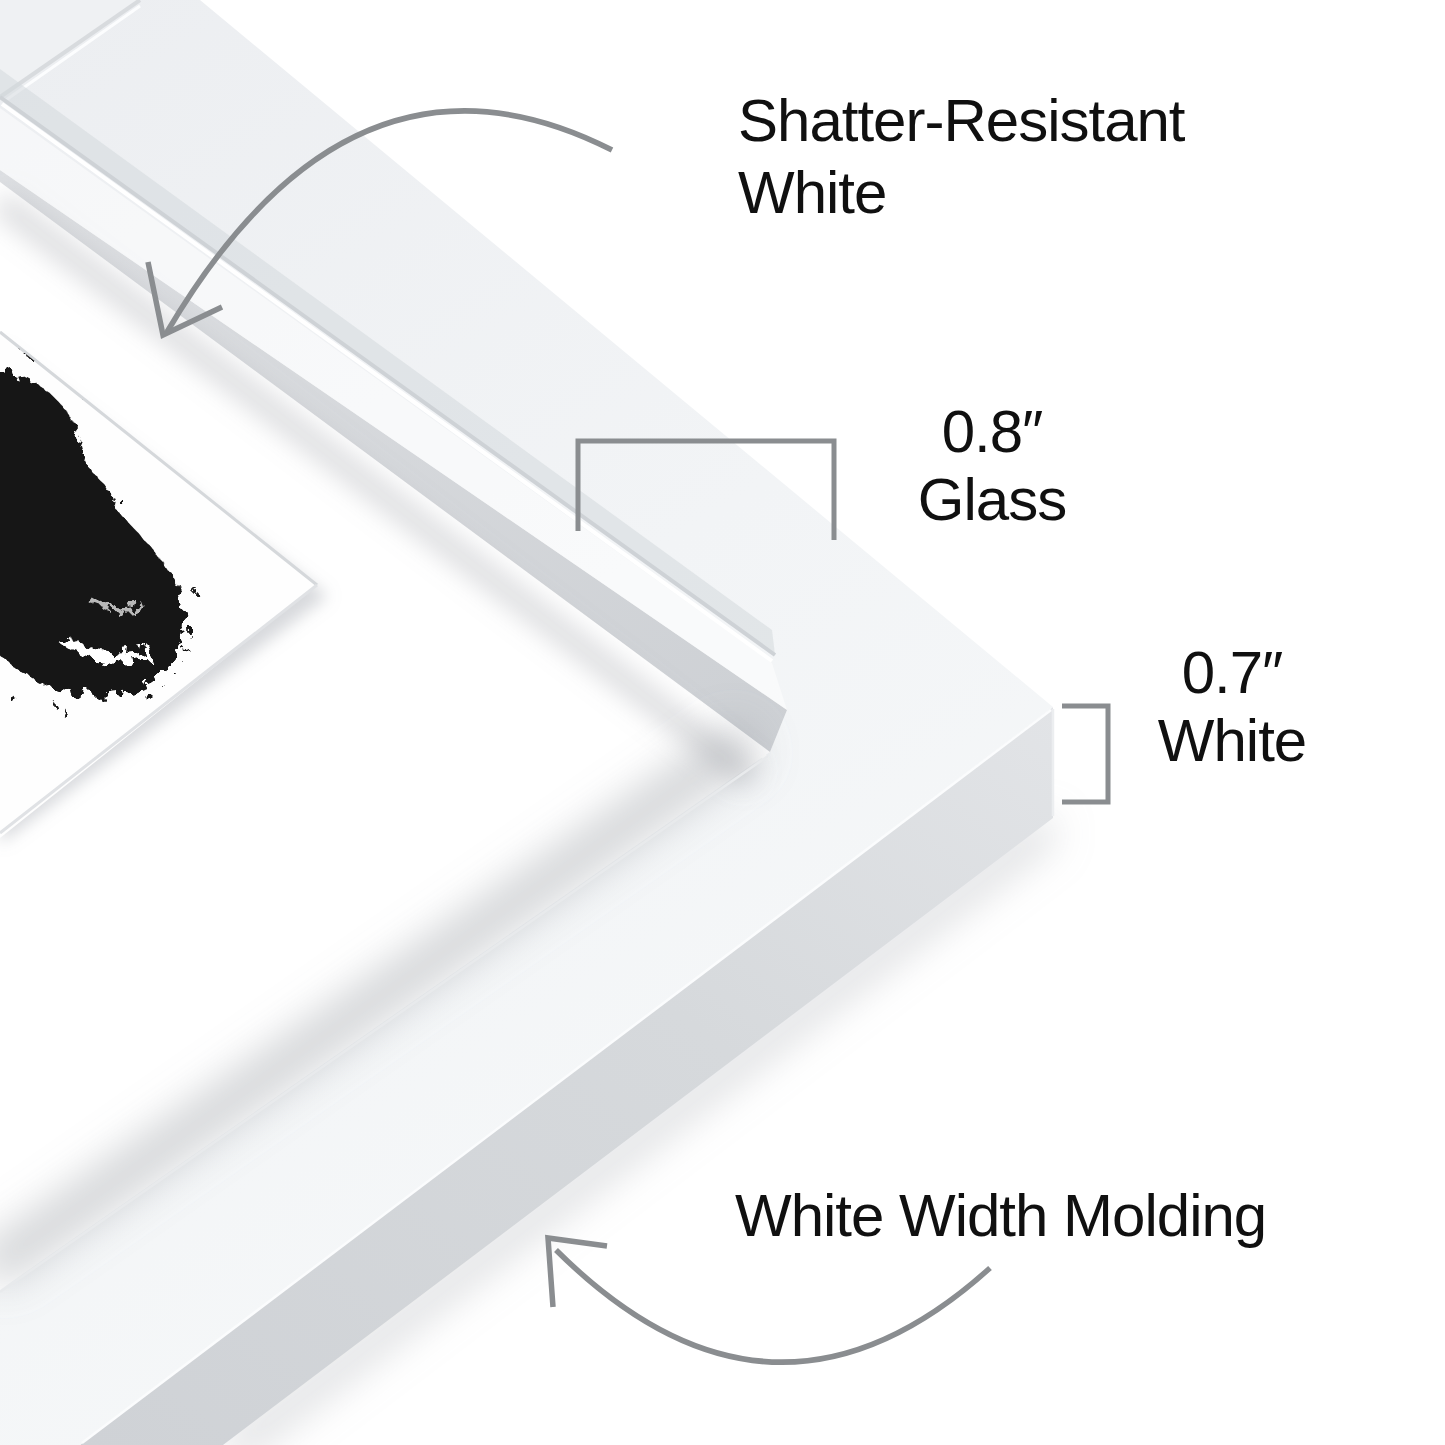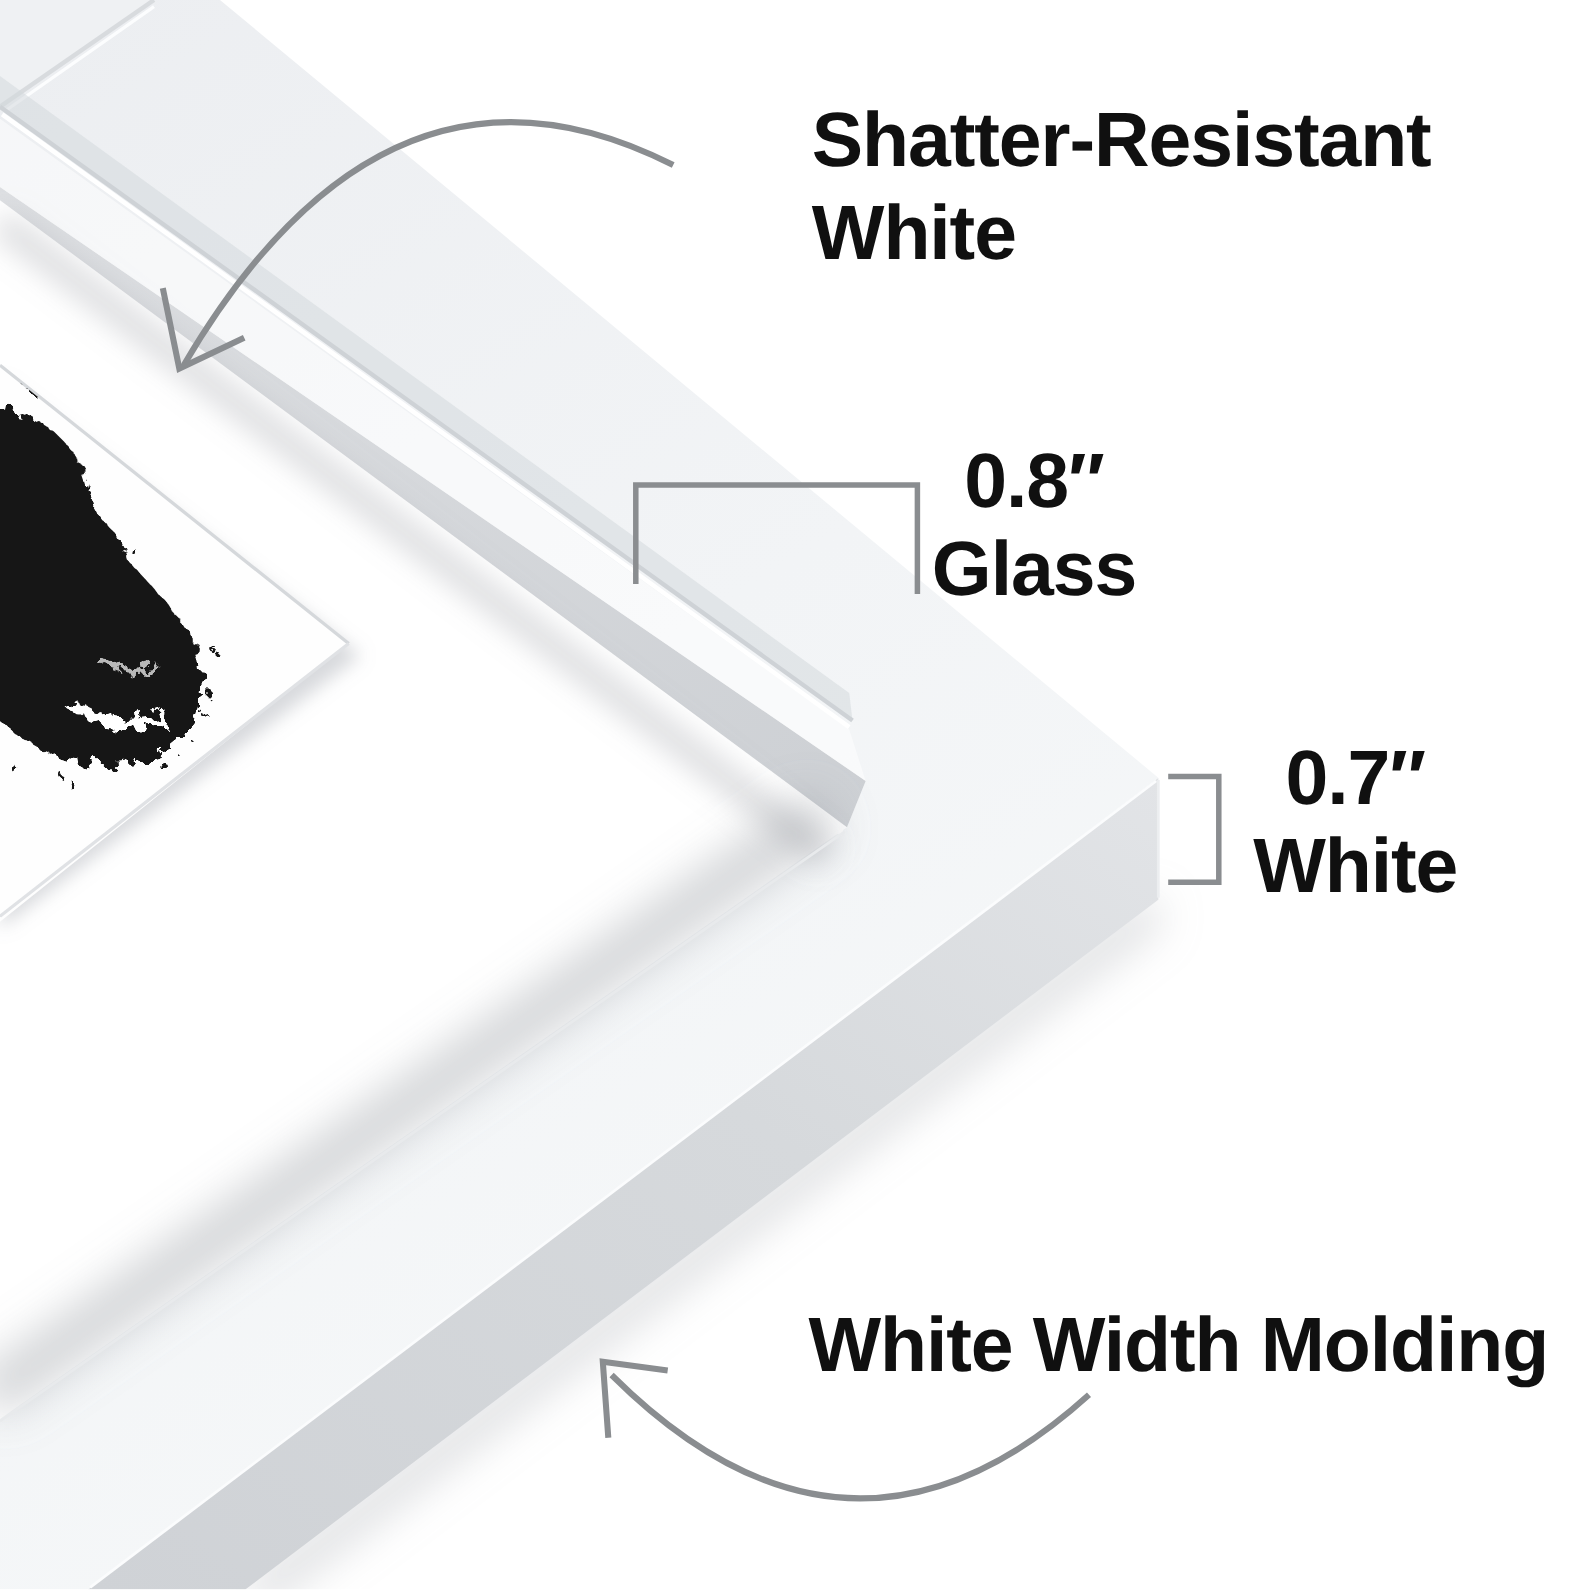--- a/index.html
+++ b/index.html
@@ -7,22 +7,22 @@
     position:relative;
     width:1445px;height:1445px;
     background:var(--background,#ffffff);
     overflow:hidden;
     font-family:"Liberation Sans","DejaVu Sans",sans-serif;
   }
   .stage svg{position:absolute;left:0;top:0;}
   .label{
     position:absolute;
     color:var(--ink,#101010);
-    font-weight:700;
-    font-size:70px;
+    font-weight:400;
+    font-size:60px;
     line-height:1.2;
     letter-spacing:-1px;
     white-space:nowrap;
   }
   .label .ln{display:block;}
   .label-measure{text-align:center;line-height:1.14;}
   .ann{stroke:var(--annotation-gray,#8a8d90);fill:none;}
   .blob{fill:var(--footprint,#161616);}
   .speck{fill:var(--footprint,#161616);}
 </style>
@@ -136,26 +136,26 @@
         <path class="ann" d="M 553,1307 L 548,1238 L 607,1246" stroke-width="5.5"></path>
       </g>
     </g>
   </svg>
 
   <div class="label" style="left:738px;top:85px;">
     <span class="ln">Shatter-Resistant</span>
     <span class="ln">White</span>
   </div>
 
-  <div class="label label-measure" style="left:940px;top:398px;transform:translateX(-50%);">
+  <div class="label label-measure" style="left:992px;top:398px;transform:translateX(-50%);">
     <span class="ln">0.8″</span>
     <span class="ln">Glass</span>
   </div>
 
-  <div class="label label-measure" style="left:1232px;top:668px;transform:translateX(-50%);">
+  <div class="label label-measure" style="left:1232px;top:639px;transform:translateX(-50%);">
     <span class="ln">0.7″</span>
     <span class="ln">White</span>
   </div>
 
   <div class="label" style="left:735px;top:1180px;">
     <span class="ln">White Width Molding</span>
   </div>
 
 </div>
 

